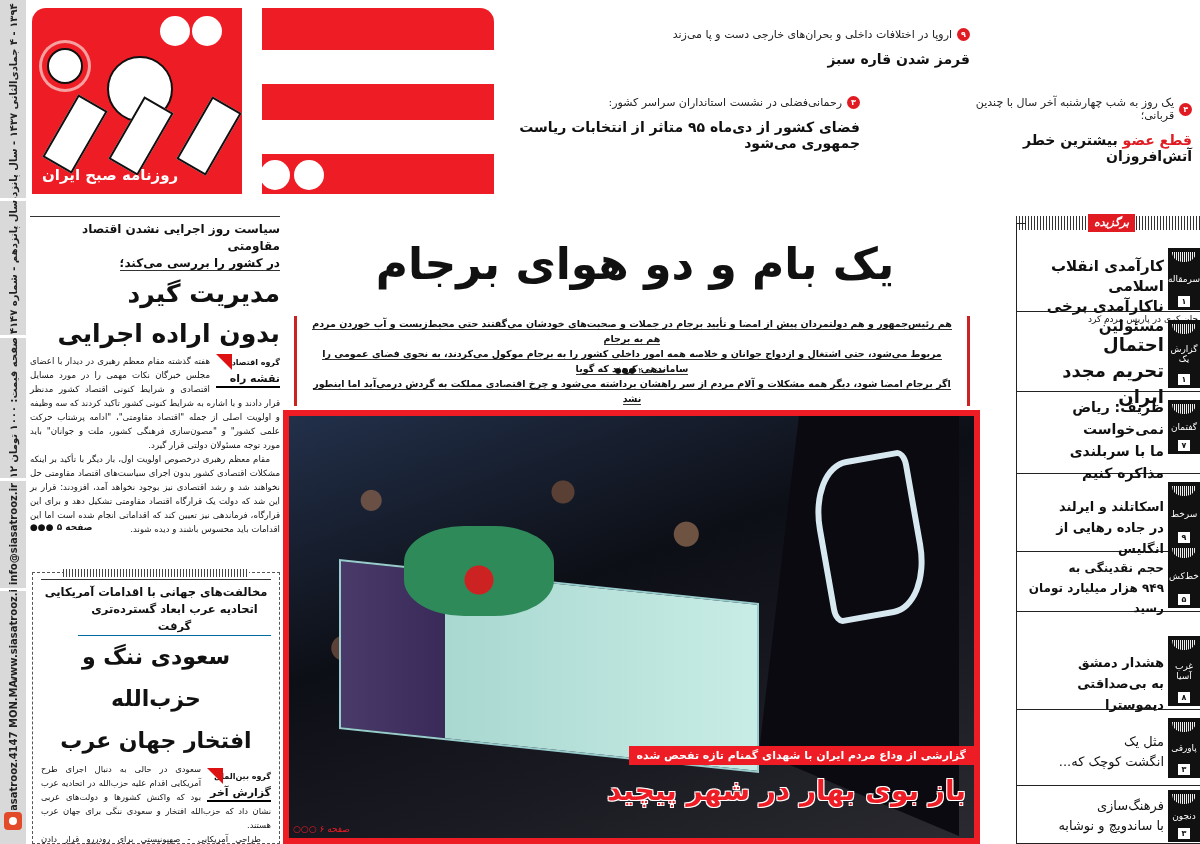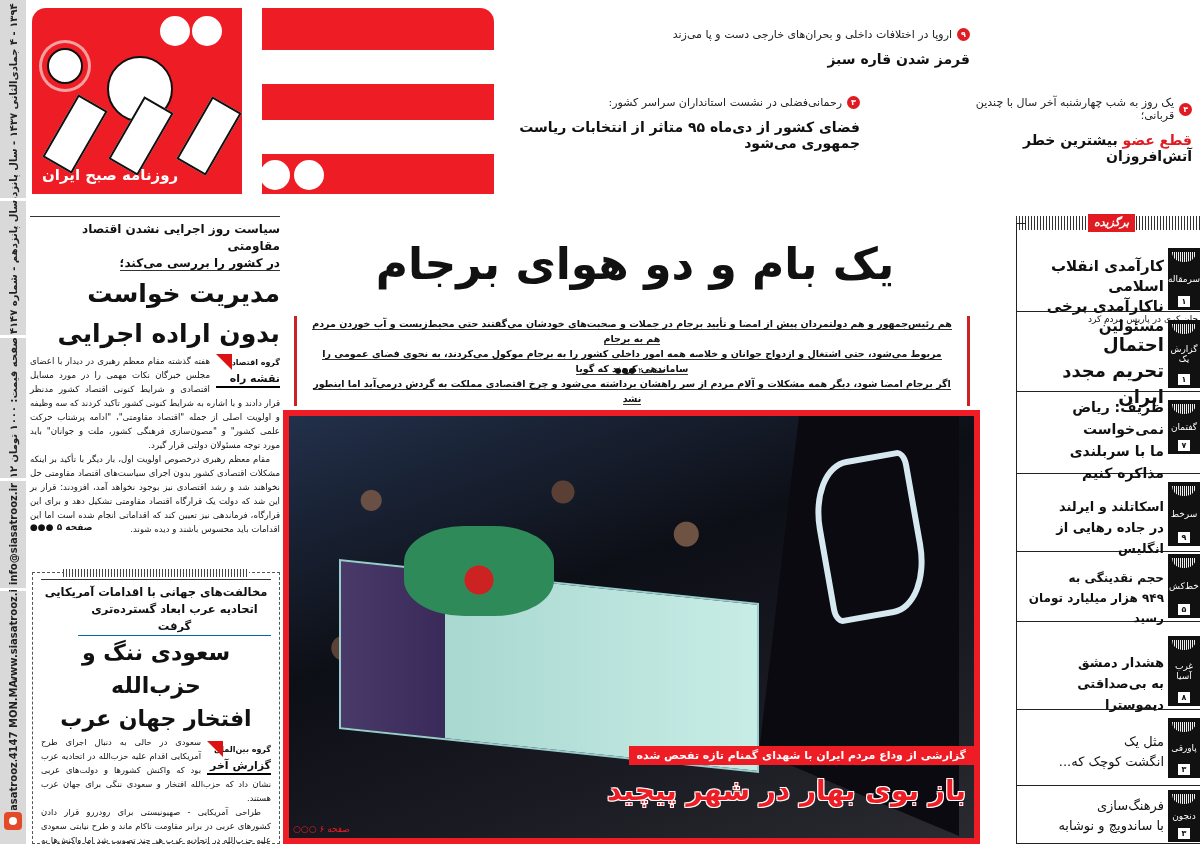--- a/index.html
+++ b/index.html
@@ -65,21 +65,21 @@
   .lcol .kicker .ul { border-bottom: 1px solid #333; }
   .lcol .hl { font-size: 25px; font-weight: bold; line-height: 40px; margin-top: 2px; }
   .lcol .body { font-size: 8.6px; line-height: 14px; text-align: justify; }
   .lcol .tag { float: right; width: 64px; margin-left: 6px; font-size: 8px; font-weight: bold; position: relative; padding-top: 2px; }
   .lcol .tag .t2 { font-size: 11px; border-bottom: 2px solid #000000; display: block; margin-top: 2px; }
   .lcol .tag .tri { width: 0; height: 0; border-top: 16px solid #d11; border-left: 16px solid transparent; position: absolute; left: 0; top: 0; }
   .lcol .pageref { font-size: 9px; font-weight: bold; }
   .boxed { position: absolute; left: 32px; top: 572px; width: 248px; height: 272px; border: 1px dashed #555; direction: rtl; text-align: right; padding: 6px 8px; }
   .boxed .topbar { position: absolute; left: 0; right: 0; top: -4px; height: 8px; background: repeating-linear-gradient(90deg, #444 0 1px, #fff 1px 3px); margin: 0 30px; }
   .boxed .kicker { font-size: 11.5px; font-weight: bold; line-height: 17px; text-align: center; border-top: 1px solid #333; padding-top: 4px; }
-  .boxed .hl { font-size: 22px; font-weight: bold; line-height: 33px; text-align: center; }
+  .boxed .hl { font-size: 22px; font-weight: bold; line-height: 42px; text-align: center; }
   .boxed .body { font-size: 8.4px; line-height: 14px; text-align: justify; }
 
   
   .picks { position: absolute; left: 1006px; top: 216px; width: 194px; direction: rtl; }
   .picks .hdr { position: absolute; left: 10px; top: 0; right: 0; height: 14px; background: repeating-linear-gradient(90deg, #333 0 1px, #fff 1px 3px); font-style: italic; }
   .picks .hdr span { position: absolute; left: 72px; top: -2px; background: #e01b22; color: #fff; font-size: 11px; font-weight: bold; padding: 0 6px; height: 18px; line-height: 18px; }
   .picks .frame { position: absolute; left: 10px; top: 7px; width: 1px; height: 620px; background: #222; }
   .picks .frame2 { position: absolute; left: 10px; top: 7px; width: 10px; height: 1px; background: #222; }
   .pick { position: absolute; left: 10px; width: 184px; border-bottom: 1px solid #222; }
   .pick .badge { position: absolute; right: 0; top: 8px; width: 32px; background: #111; color: #fff; font-size: 9px; text-align: center; display: flex; flex-direction: column; align-items: center; justify-content: space-between; padding: 4px 0 3px; }
@@ -176,21 +176,21 @@
   <div class="pg"><span>صفحه ۶</span> ○○○</div>
 </div>
 
 <div class="lcol" style="top:216px;">
   <div class="rule"></div>
   <div class="kicker">
     <div>سیاست روز اجرایی نشدن اقتصاد مقاومتی</div>
     <div><span class="ul">در کشور را بررسی می‌کند؛</span></div>
   </div>
   <div class="hl">
-    <div>مدیریت خواست</div>
+    <div>مدیریت گیرد</div>
     <div>بدون اراده اجرایی</div>
   </div>
   <div class="body">
     <div class="tag">
       <span>گروه اقتصاد</span>
       <span class="t2">نقشه راه</span>
       <div class="tri"></div>
     </div>
     <p>هفته گذشته مقام معظم رهبری در دیدار با اعضای مجلس خبرگان نکات مهمی را در مورد مسایل اقتصادی و شرایط کنونی اقتصاد کشور مدنظر قرار دادند و با اشاره به شرایط کنونی کشور تاکید کردند که سه وظیفه و اولویت اصلی از جمله "اقتصاد مقاومتی"، "ادامه پرشتاب حرکت علمی کشور" و "مصون‌سازی فرهنگی کشور، ملت و جوانان" باید مورد توجه مسئولان دولتی قرار گیرد.</p>
     <p style="text-indent:10px;">مقام معظم رهبری درخصوص اولویت اول، بار دیگر با تأکید بر اینکه مشکلات اقتصادی کشور بدون اجرای سیاست‌های اقتصاد مقاومتی حل نخواهند شد و رشد اقتصادی نیز بوجود نخواهد آمد، افزودند: قرار بر این شد که دولت یک قرارگاه اقتصاد مقاومتی تشکیل دهد و برای این قرارگاه، فرماندهی نیز تعیین کند که اقداماتی انجام شده است اما این اقدامات باید محسوس باشند و دیده شوند.</p>
@@ -272,21 +272,21 @@
         <div class="crown"></div>
         <span>سرخط</span>
         <div class="pn">۹</div>
       </div>
     <div class="txt" style="top:22px;font-size:13px;line-height:21px;">
         <div>اسکاتلند و ایرلند</div>
         <div>در جاده رهایی از انگلیس</div>
       </div>
   </div>
 
-  <div class="pick" style="top:330px;height:76px;">
+  <div class="pick" style="top:320px;height:76px;">
     <div class="badge" style="height:64px;">
         <div class="crown"></div>
         <span>خط‌کش</span>
         <div class="pn">۵</div>
       </div>
     <div class="txt" style="top:22px;font-size:12px;line-height:20px;">
         <div>حجم نقدینگی به</div>
         <div>۹۴۹ هزار میلیارد تومان رسید</div>
       </div>
   </div>

